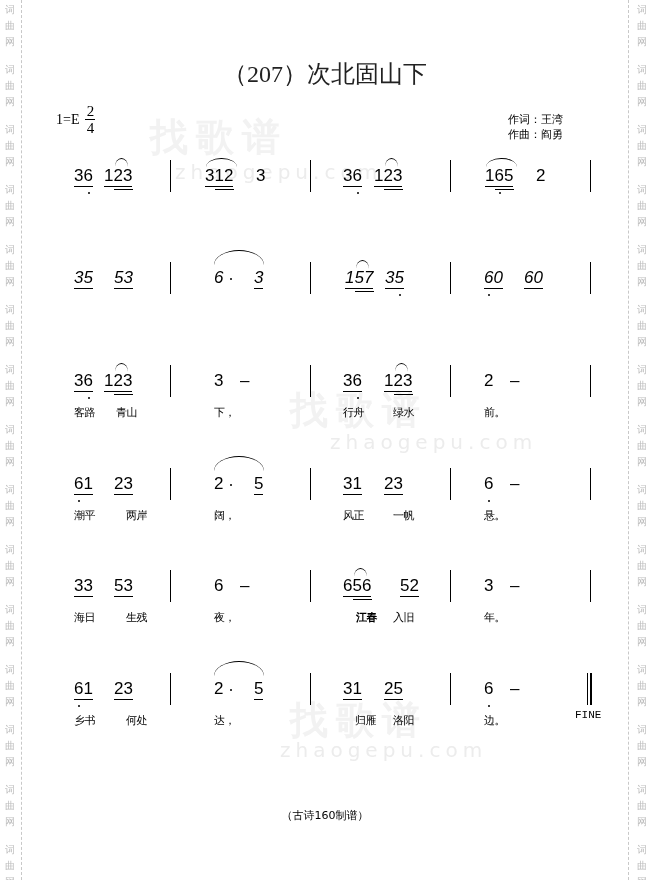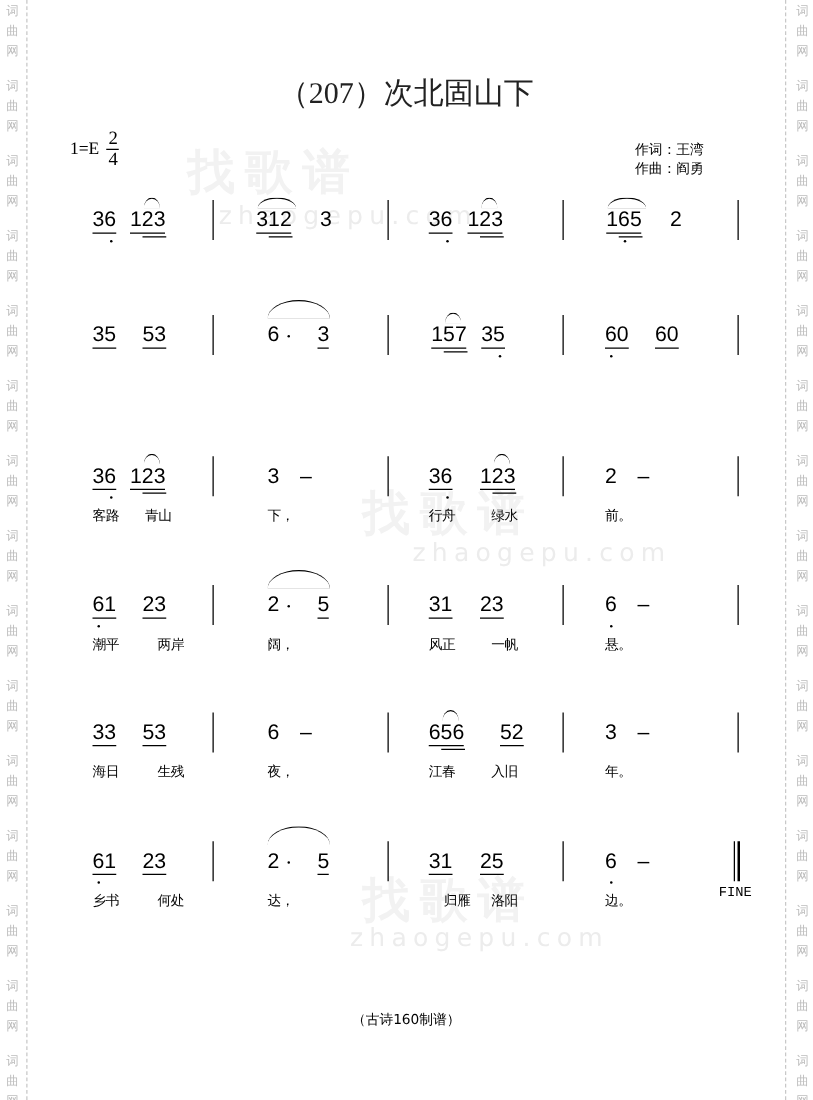--- a/index.html
+++ b/index.html
@@ -179,21 +179,21 @@
       </div>
       <div>
         <span class="note" style="left: 343px; top: 6px;"><span>36</span><span class="u1"></span><span class="dot-below" style="left: 13.5px;"></span></span>
         <span class="note" style="left: 374px; top: 6px;"><span>123</span><span class="u1"></span><span class="u2" style="left: 9.5px; width: 19px;"></span><span class="slur" style="left: 10.5px; width: 13.5px;"></span></span>
       </div>
       <div>
         <span class="note" style="left: 485px; top: 6px;"><span>165</span><span class="u1"></span><span class="u2" style="left: 9.5px; width: 19px;"></span><span class="dot-below" style="left: 13.5px;"></span><span class="slur" style="left: 1px; width: 30.5px;"></span></span>
         <span class="note" style="left: 536px; top: 6px;"><span>2</span></span>
       </div>
     </div>
-    <div class="line" style="top: 252px;">
+    <div class="line" style="top: 262px; font-style: italic;">
       <div class="barline" style="left: 170px; top: 0px;"></div>
       <div class="barline" style="left: 310px; top: 0px;"></div>
       <div class="barline" style="left: 450px; top: 0px;"></div>
       <div class="barline" style="left: 590px; top: 0px;"></div>
       <div>
         <span class="note" style="left: 74px; top: 6px;"><span>35</span><span class="u1"></span></span>
         <span class="note" style="left: 114px; top: 6px;"><span>53</span><span class="u1"></span></span>
       </div>
       <div>
         <span class="note" style="left: 214px; top: 6px;"><span>6</span></span>
@@ -285,21 +285,21 @@
         <span class="note" style="left: 343px; top: 6px;"><span>656</span><span class="u1"></span><span class="u2" style="left: 9.5px; width: 19px;"></span><span class="slur" style="left: 10.5px; width: 13.5px;"></span></span>
         <span class="note" style="left: 400px; top: 6px;"><span>52</span><span class="u1"></span></span>
       </div>
       <div>
         <span class="note" style="left: 484px; top: 6px;"><span>3</span></span>
         <span class="dash-hold" style="left: 510px; top: 6px;"><span>–</span></span>
       </div>
       <span class="lyric" style="left: 74px; top: 41px;">海日</span>
       <span class="lyric" style="left: 126px; top: 41px;">生残</span>
       <span class="lyric" style="left: 214px; top: 41px;">夜，</span>
-      <span class="lyric" style="left: 343px; top: 41px;">江春</span>
+      <span class="lyric" style="left: 356px; top: 41px; font-weight: bold;">江春</span>
       <span class="lyric" style="left: 393px; top: 41px;">入旧</span>
       <span class="lyric" style="left: 484px; top: 41px;">年。</span>
     </div>
     <div class="line" style="top: 673px;">
       <div class="barline" style="left: 170px; top: 0px;"></div>
       <div class="barline" style="left: 310px; top: 0px;"></div>
       <div class="barline" style="left: 450px; top: 0px;"></div>
       <div class="barline final" style="left: 590px; top: 0px;"></div>
       <div class="barline" style="left: 587px; top: 0px;"></div>
       <div>

